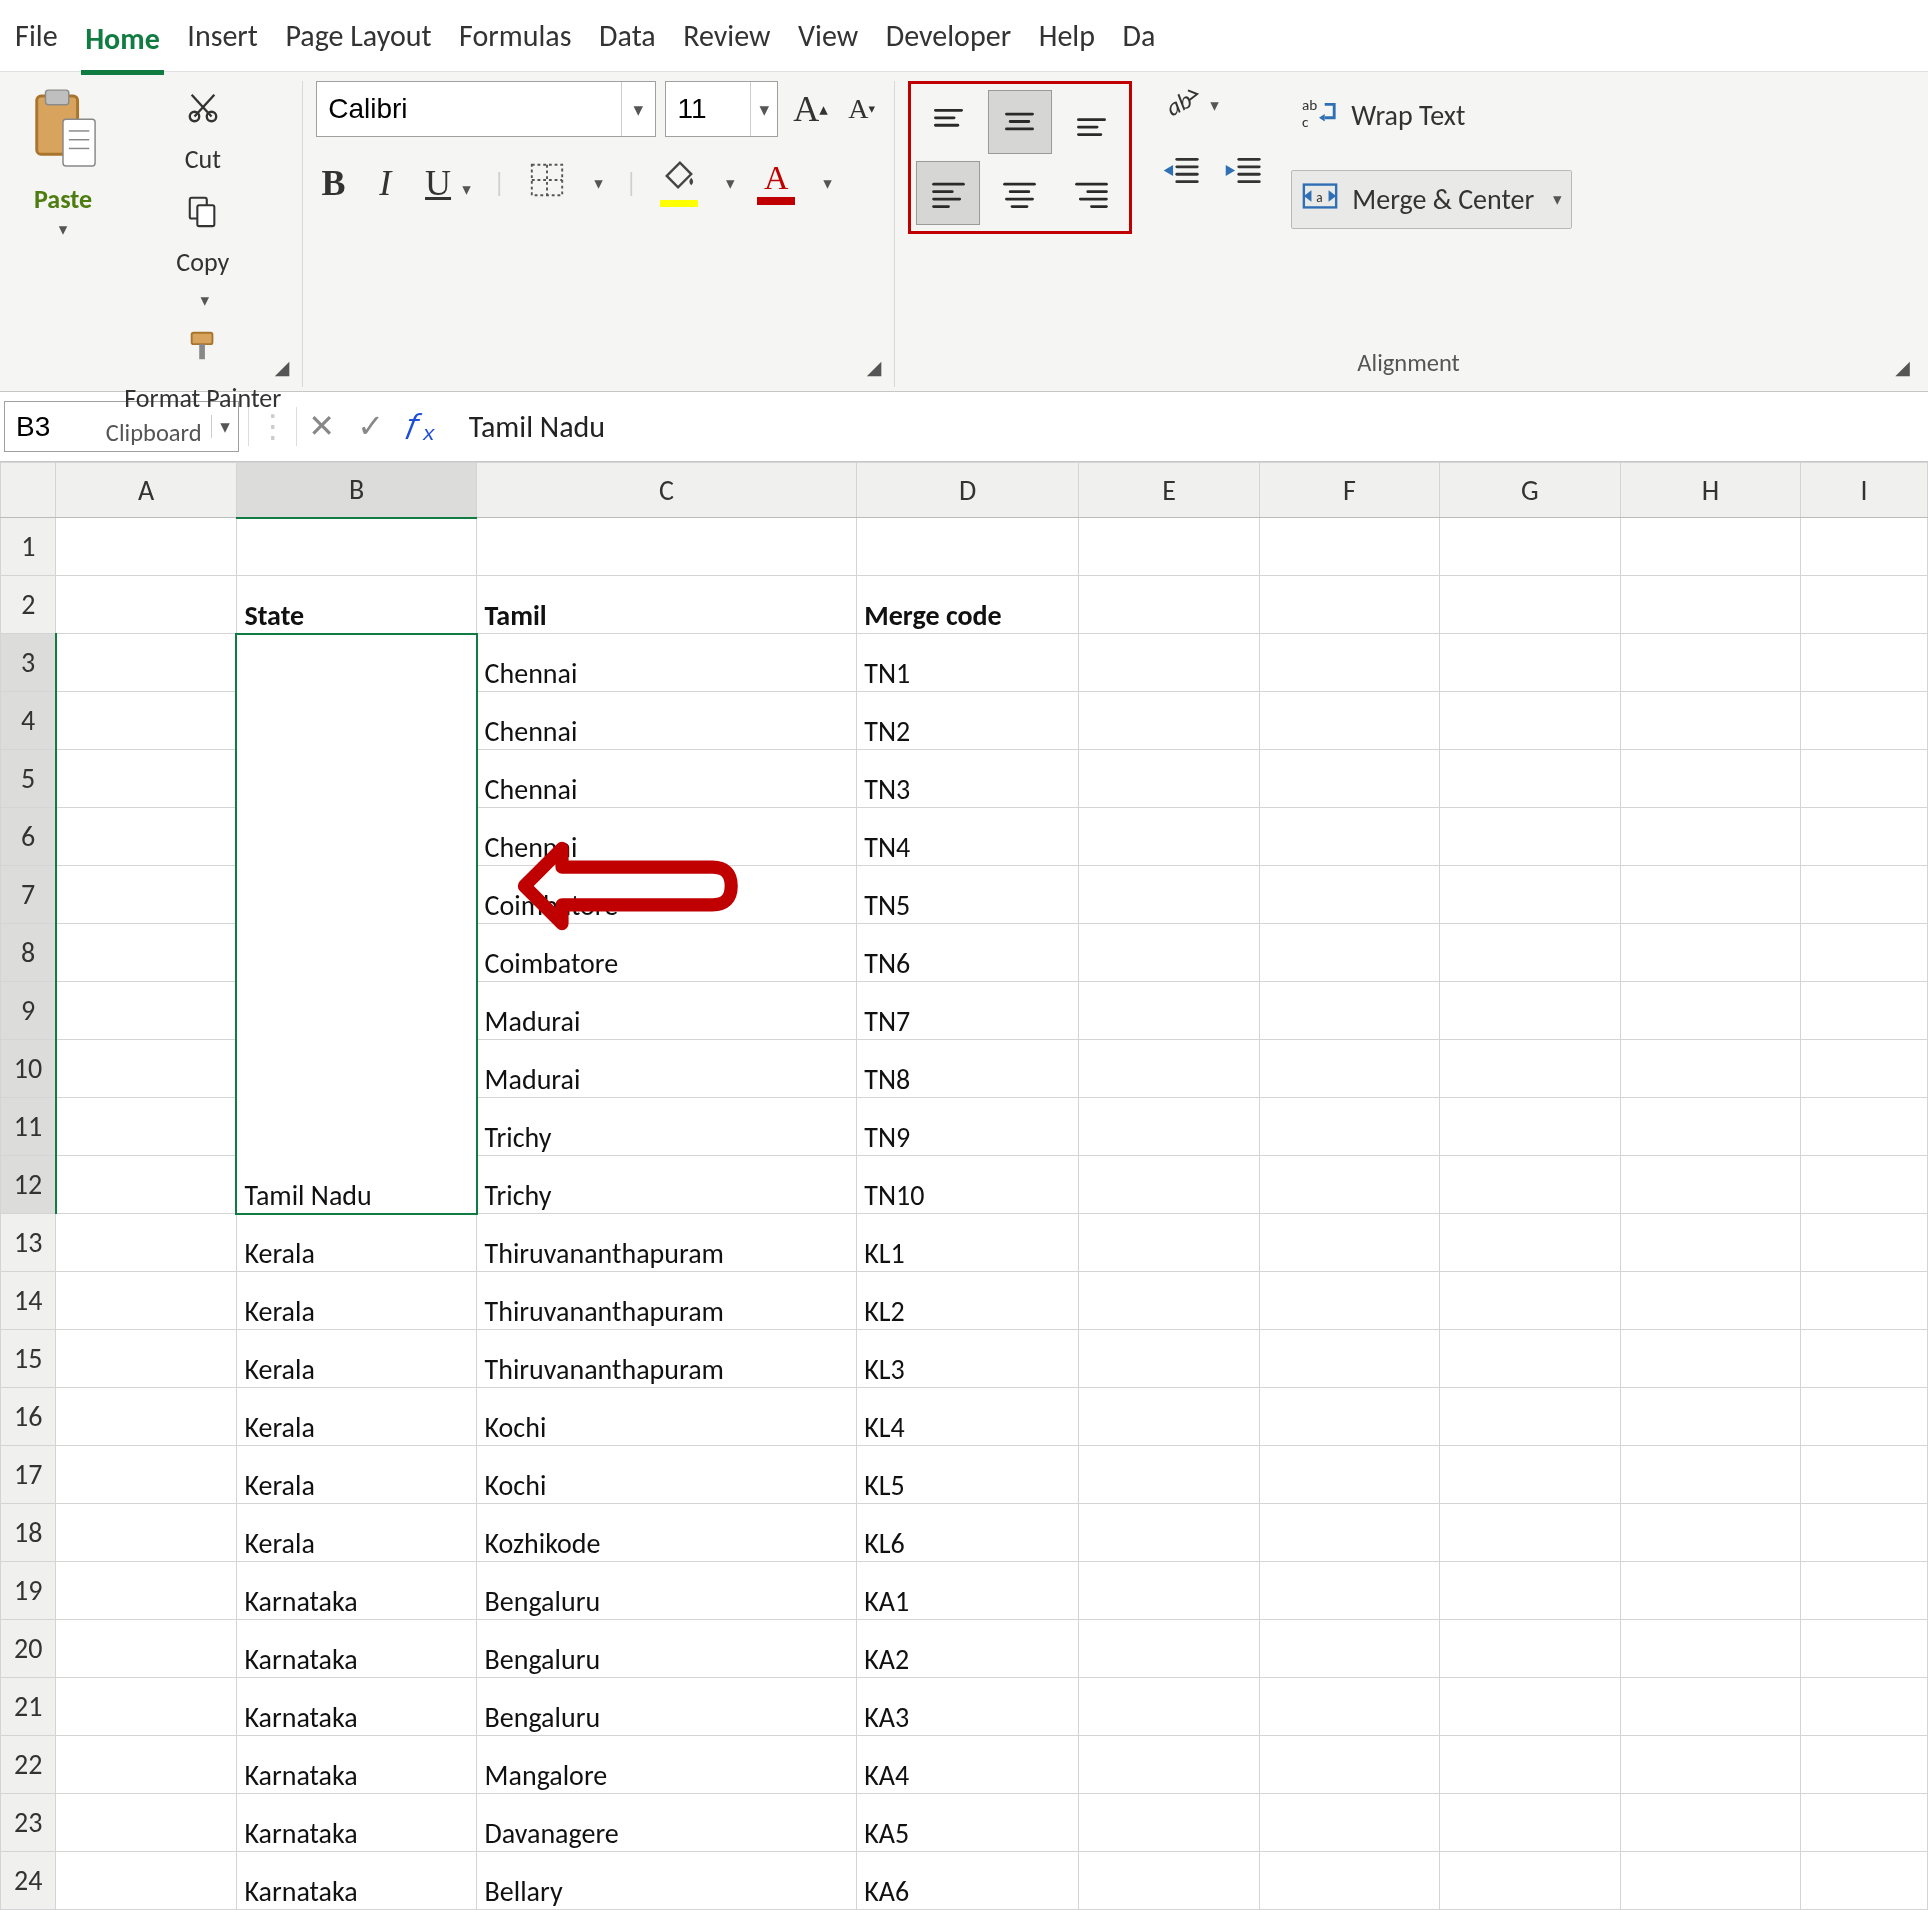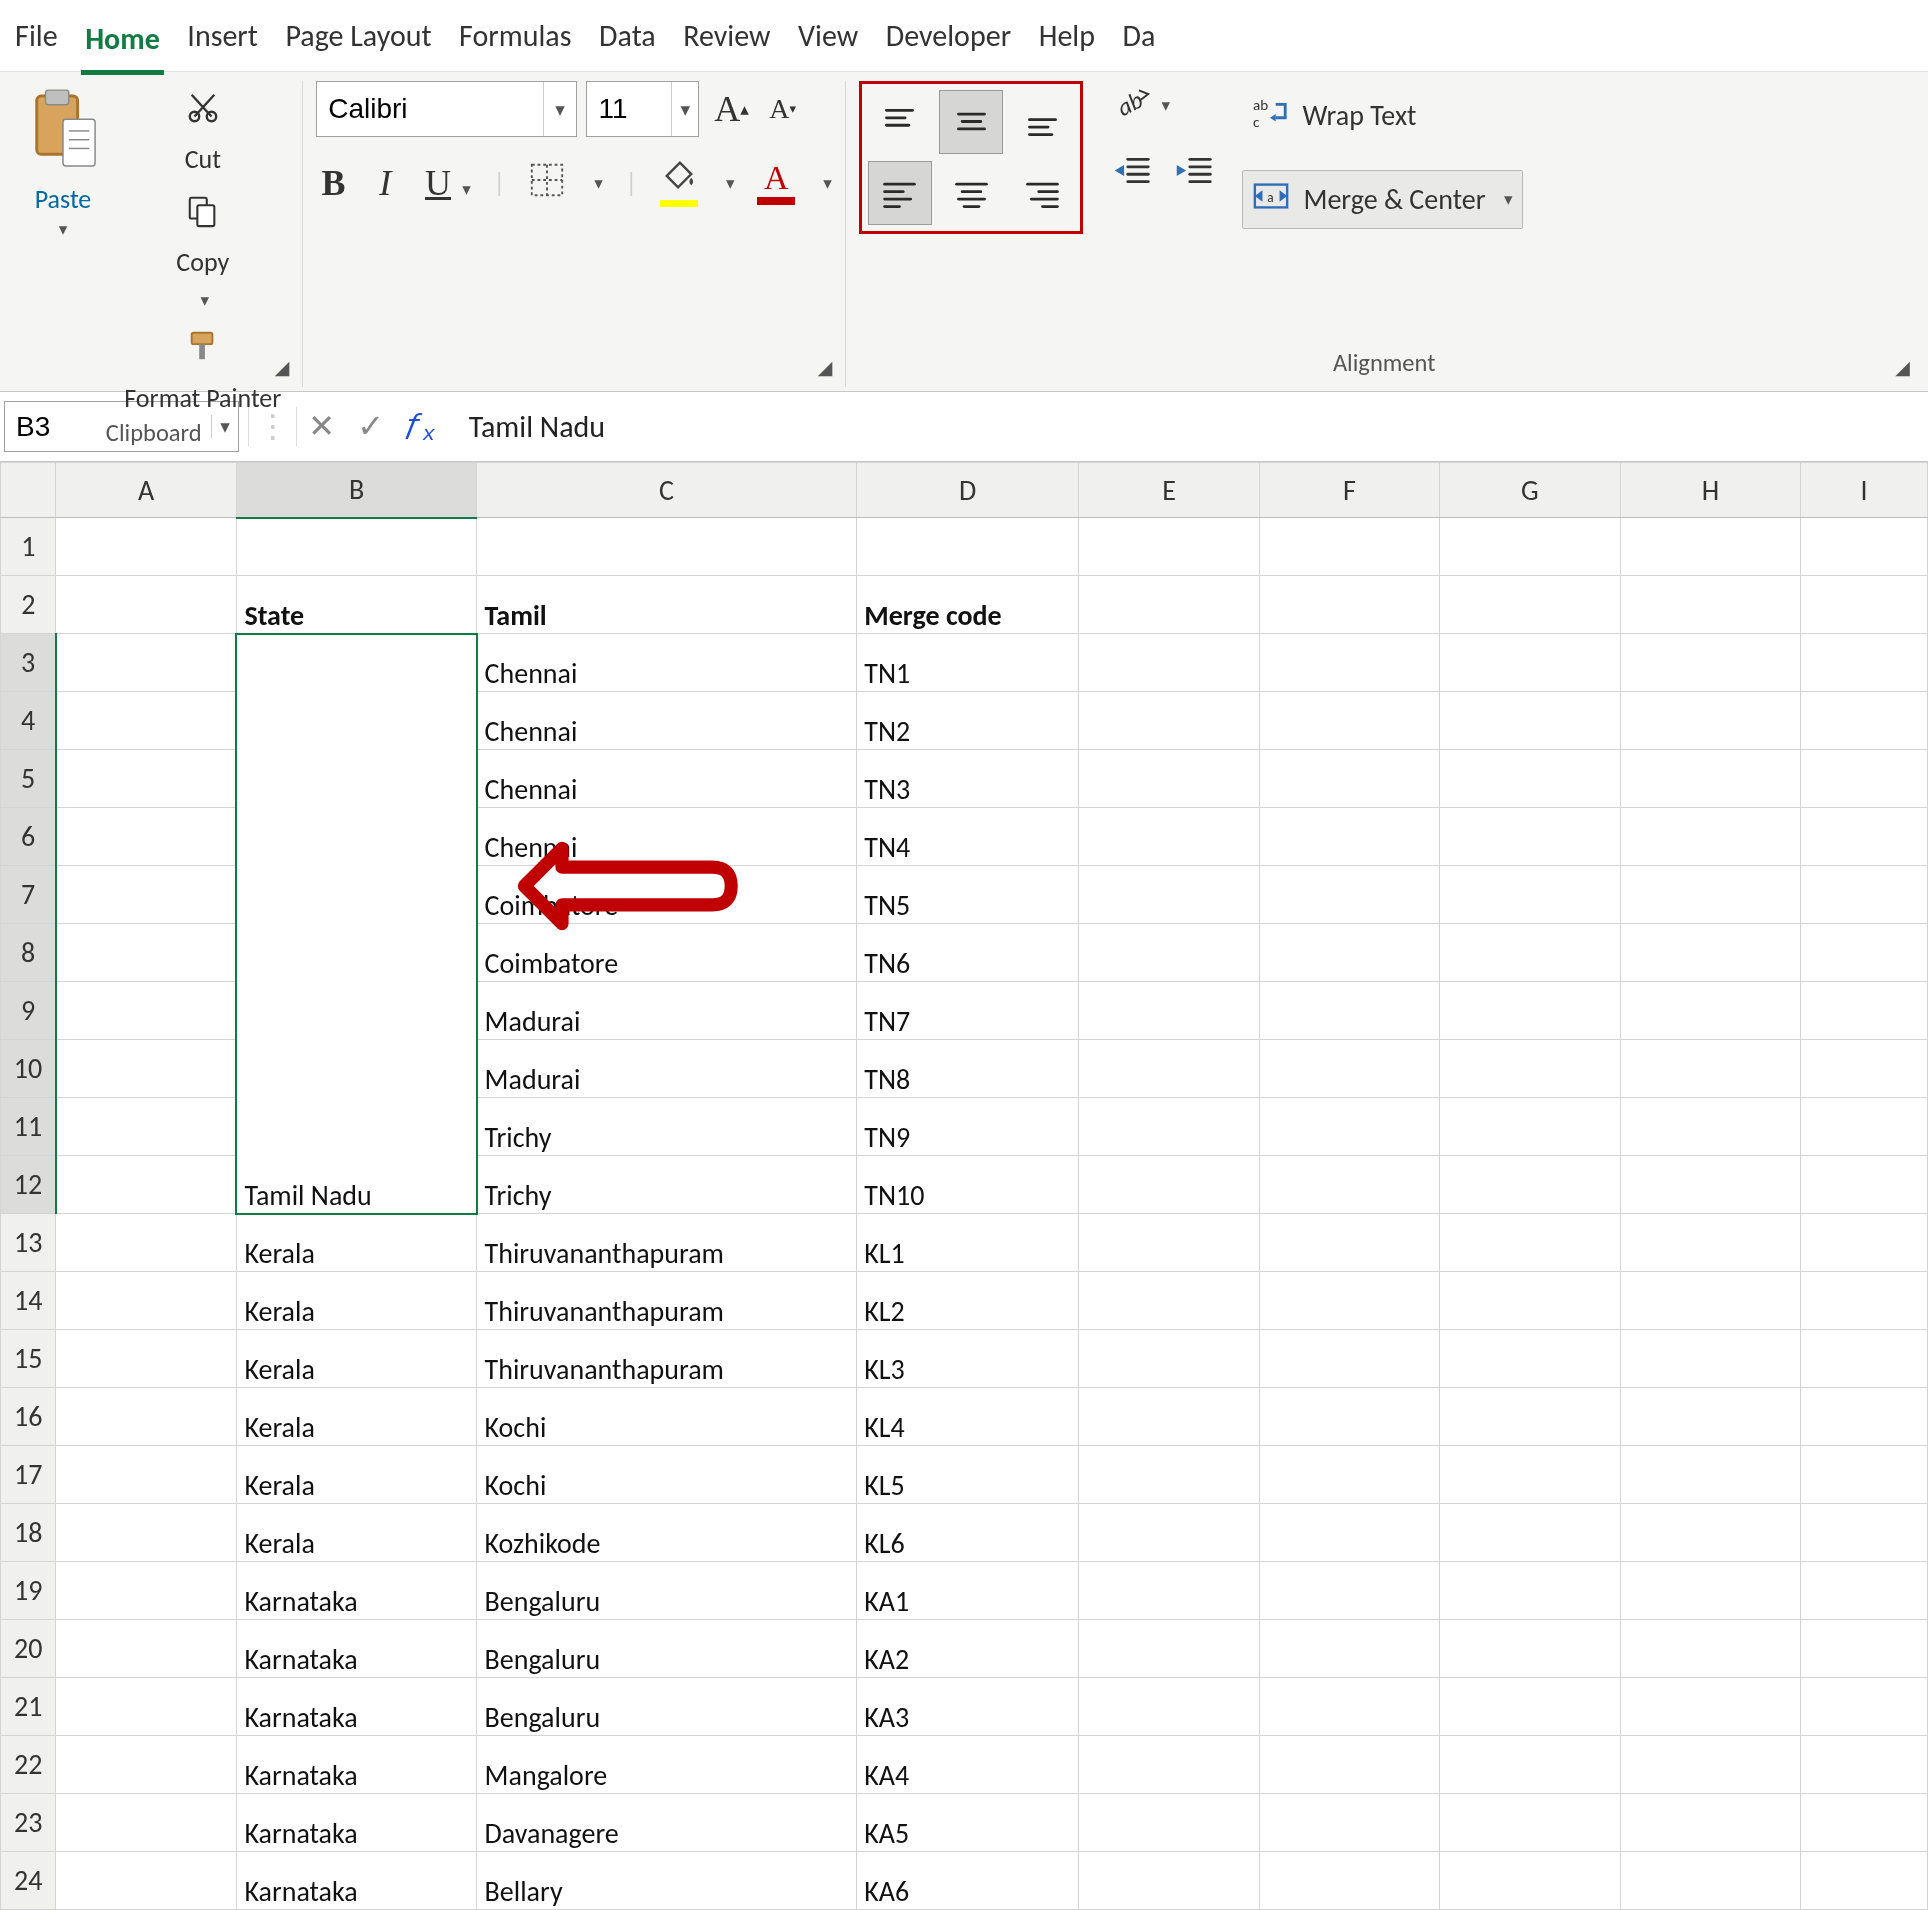--- a/index.html
+++ b/index.html
@@ -63,21 +63,21 @@
     width: 24.5px; height: 24.5px;
     display:flex;align-items:center;justify-content:center;
     font-size: 19px;
     color:#555;
     cursor:pointer;
   }
 
   
   .paste-block { display:flex; flex-direction:column; align-items:center; gap:3.8px; padding:5.6px 9.4px; cursor:pointer;}
   .paste-block .big-icon svg { width: 70px; height: 85px; }
-  .paste-block .lbl { font-size:26px; color:#0369a1; }
+  .paste-block .lbl { font-size:26px; color:#4d7c0f;font-weight:bold; }
   .paste-block .caret { font-size:17px; color:#555; }
   .cut-copy { display:flex; flex-direction:column; gap:11.3px; padding-top:5.6px; font-size:26px; color:#333;}
   .cut-copy .row { display:flex; align-items:center; gap:11.3px; cursor:pointer; padding:3.8px 7.5px;flex-direction:column;}
   .cut-copy svg { width:34px; height:34px; flex:none; }
   .cut-copy .caret { font-size:17px; color:#555; margin-left:3.8px;}
 
   
   .font-body { display:flex; flex-direction:column; gap:21px; }
   .font-row1 { display:flex; align-items:center; gap:9.4px; }
   .font-row2 { display:flex; align-items:center; gap:22.6px; }
@@ -89,21 +89,21 @@
   .combo input {
     border:none; outline:none; font-size:28px;
     padding:0 11.3px; background:transparent; width:100%;
   }
   .combo .dd {
     width:38px; text-align:center;
     border-left:0.9px solid #ccc; color:#555; cursor:pointer;
     height:100%; display:flex;align-items:center;justify-content:center;
     font-size:19px;
   }
-  .combo.font-name { width:261px; }
+  .combo.font-name { width:340px; }
   .combo.font-size { width:113px; }
   .fontgrow, .biu, .tool-btn {
     display:inline-flex; align-items:center; justify-content:center;
     padding:3.8px 5.6px; cursor:pointer; color:#333;
   }
   .fontgrow { font-size:36px; font-family:"Times New Roman",serif;}
   .biu.bold{ font-weight:700; font-family:"Times New Roman",serif; font-size:36px;}
   .biu.italic{ font-style:italic; font-family:"Times New Roman",serif; font-size:36px;}
   .biu.under{ text-decoration:underline; font-family:"Times New Roman",serif; font-size:36px;}
   .mini-caret{font-size:17px;color:#555;margin-left:5.6px;cursor:pointer;}

